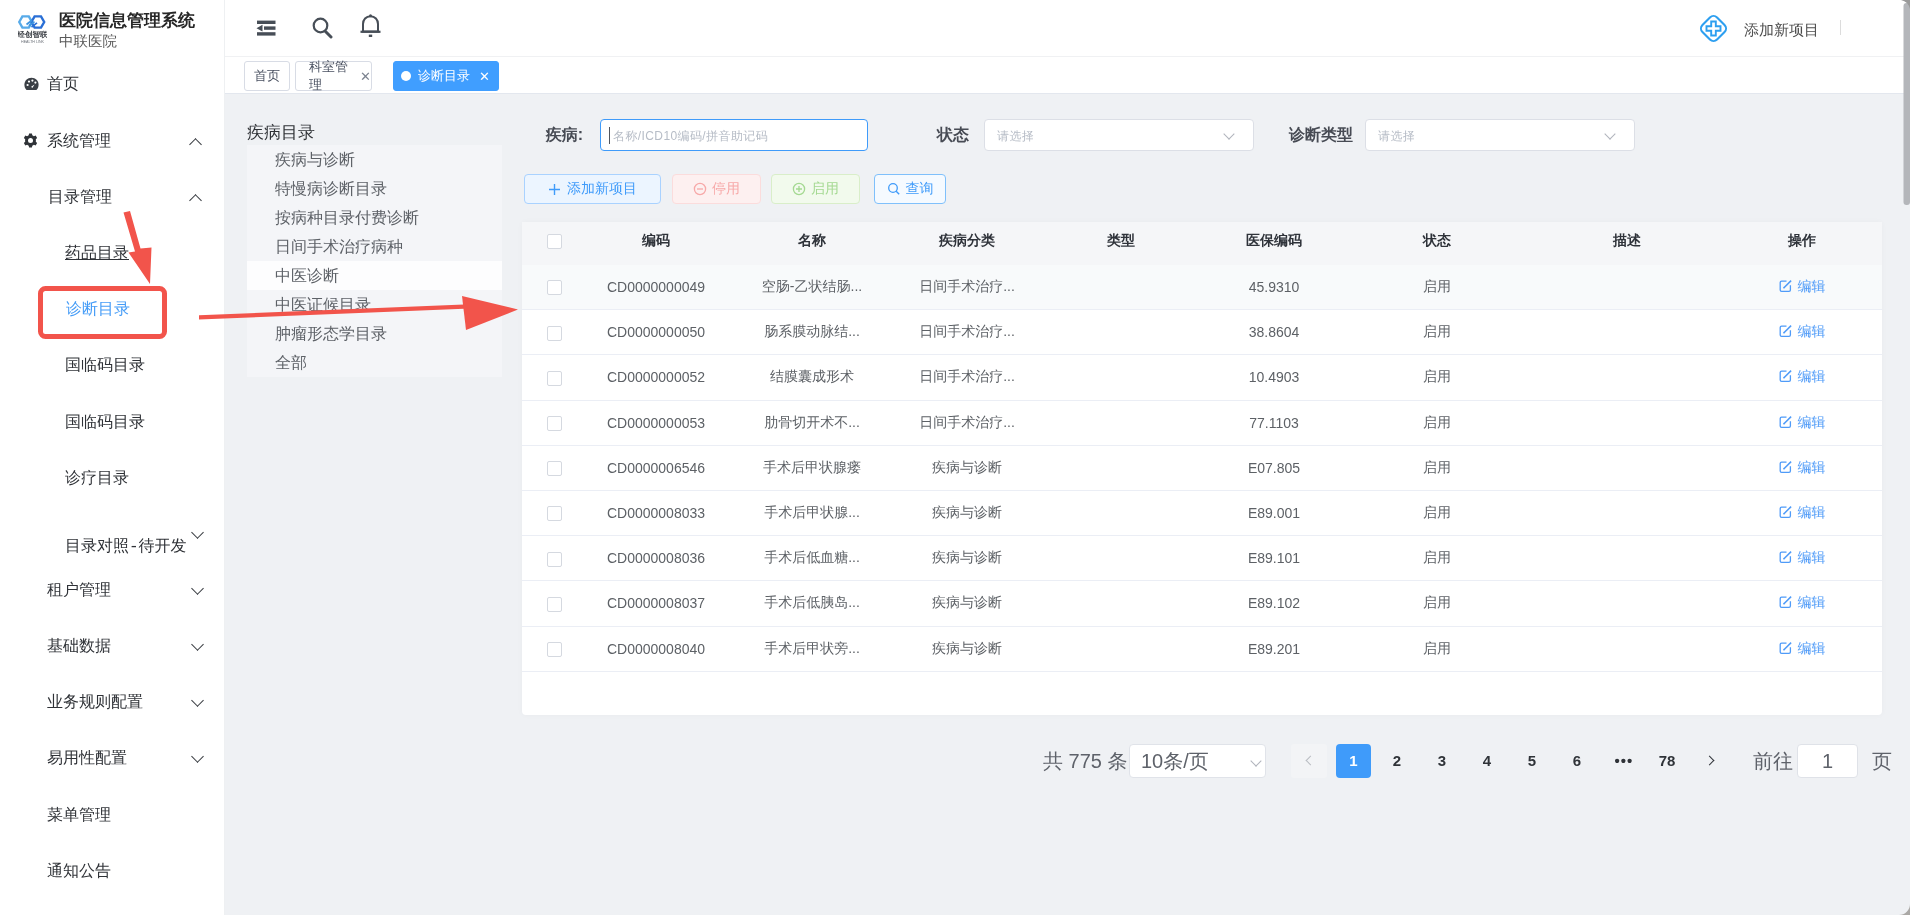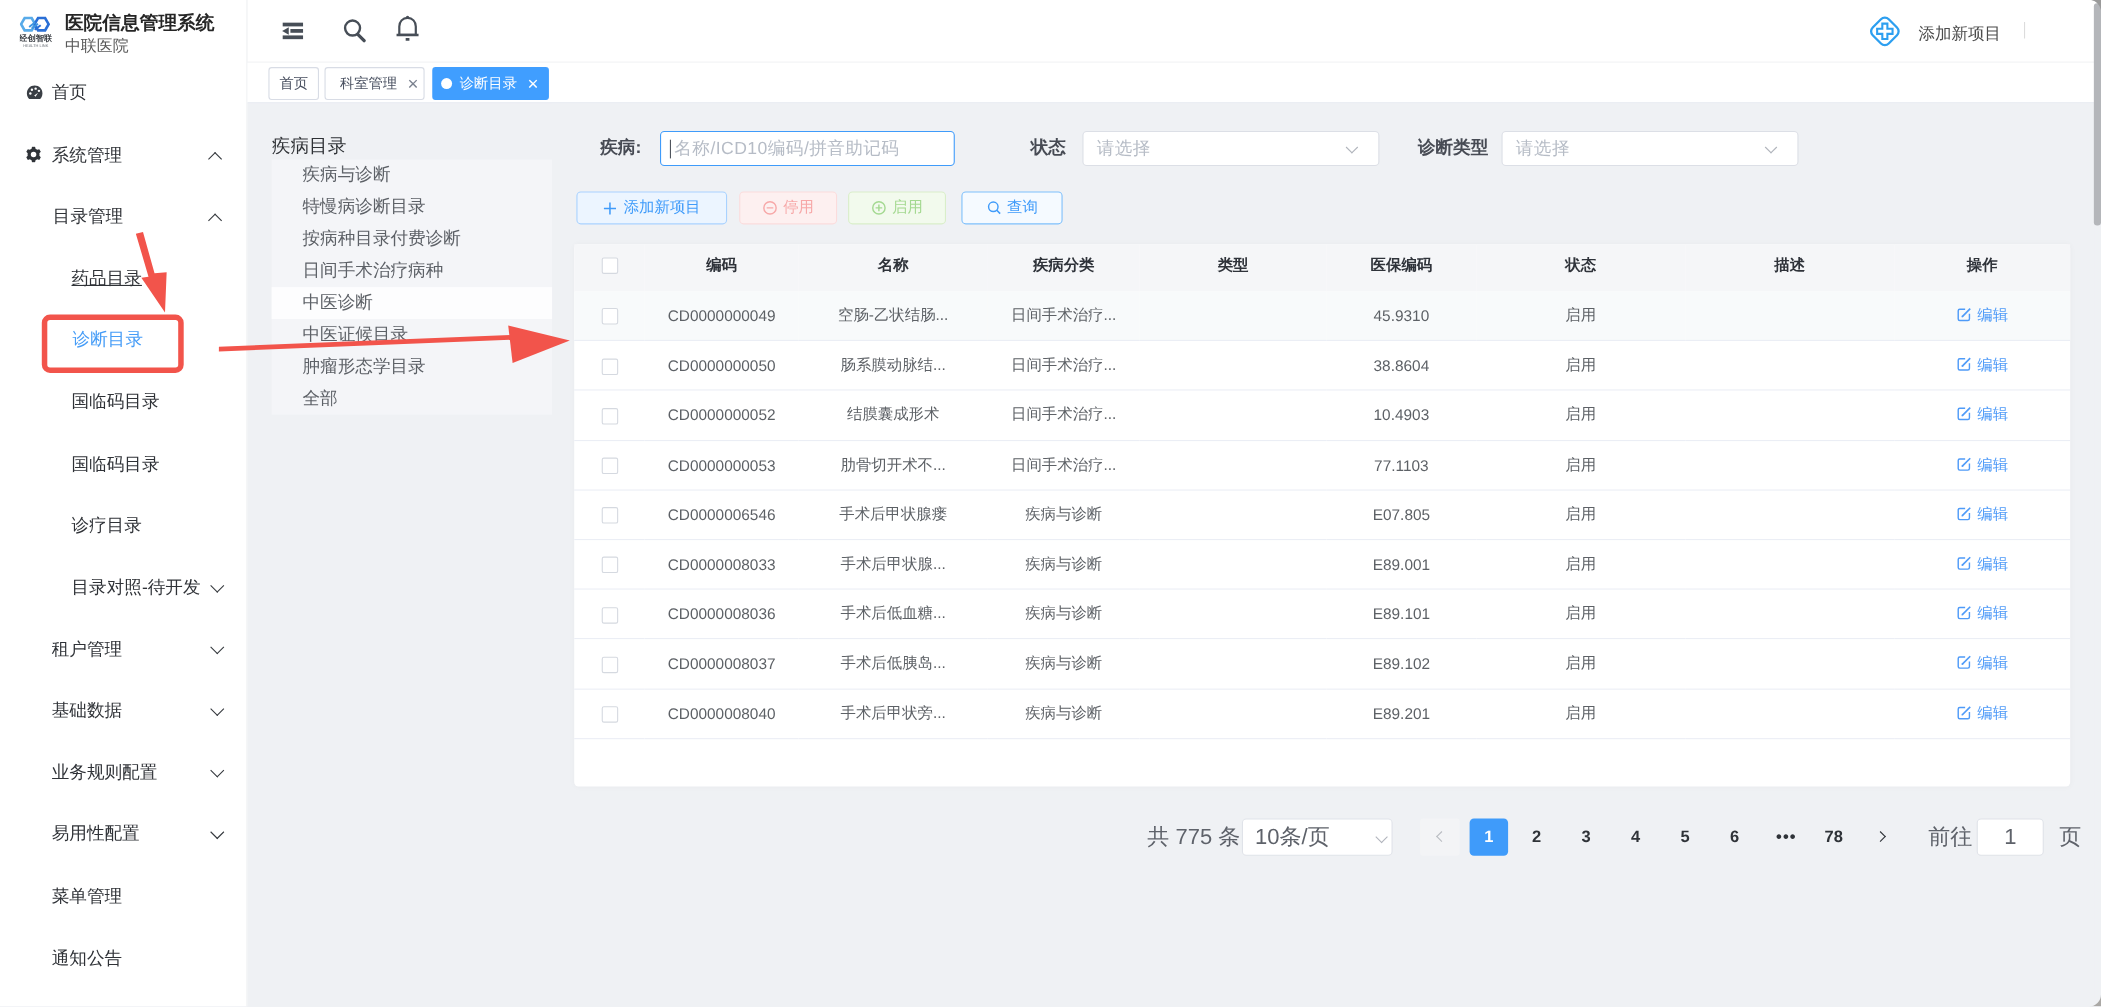--- a/index.html
+++ b/index.html
@@ -22,21 +22,21 @@
 .car.up { transform:rotate(-135deg); }
 .car.down { transform:rotate(45deg); }
 
 #panel2 { left:225px; top:94px; width:277px; height:738px; }
 #treebox { position:absolute; left:22px; top:51px; width:255px; height:232px; background:#f4f5f8; }
 .tnode { position:absolute; left:28px; font-size:16px; color:#5d6167; white-space:nowrap; height:29px; line-height:29px; }
 
 #content { left:502px; top:94px; width:1402px; height:821px; background:#eff1f4; }
 .flabel { position:absolute; top:25px; height:32px; line-height:32px; font-size:16px; font-weight:600; color:#474b54; }
 .finput { position:absolute; top:25px; height:32px; background:#fff; border-radius:4px; font-size:14px; }
-.ph { color:#b6bcc6; line-height:30px; font-size:16px; letter-spacing:0.4px; }
+.ph { color:#b6bcc6; line-height:30px; font-size:12px; letter-spacing:0.4px; }
 .chev { position:absolute; width:8px; height:8px; border-right:1.3px solid #b0b4bc; border-bottom:1.3px solid #b0b4bc; transform:rotate(45deg); top:10px; }
 .btn { position:absolute; top:80px; height:30px; border-radius:4px; font-size:14px; display:flex; align-items:center; justify-content:center; }
 
 #card { position:absolute; left:20px; top:128px; width:1360px; height:493px; background:#fff; border-radius:4px; box-shadow:0 0 6px rgba(0,0,0,0.03); }
 #tbl { border-collapse:collapse; width:1360px; table-layout:fixed; font-size:14px; }
 #tbl th { height:42.5px; padding-bottom:5px; background:#f5f6f8; color:#2f333a; font-weight:600; font-size:14px; text-align:center; }
 #tbl td { height:45.2px; text-align:center; color:#5d6166; border-bottom:1px solid #ebeef5; }
 #tbl tr.r1 td { background:#f8fafb; }
 .cb { display:inline-block; width:15px; height:15px; border:1px solid #d5d9e0; border-radius:2px; background:#fff; vertical-align:middle; }
 #tbl td.edit { color:#4f9bf8; white-space:nowrap; }
@@ -118,37 +118,37 @@
   </svg>
   <div class="mi" style="left:47px;top:131px;">系统管理</div>
   <span class="car up" style="left:191px;top:140px;"></span>
   <div class="mi" style="left:48px;top:187px;">目录管理</div>
   <span class="car up" style="left:191px;top:196px;"></span>
   <div class="mi" style="left:65px;top:243px;text-decoration:underline;">药品目录</div>
   <div class="mi active" style="left:66px;top:299px;">诊断目录</div>
   <div class="mi" style="left:65px;top:355px;">国临码目录</div>
   <div class="mi" style="left:65px;top:412px;">国临码目录</div>
   <div class="mi" style="left:65px;top:468px;">诊疗目录</div>
-  <div class="mi" style="left:65px;top:524px;">目录对照-待开发</div>
+  <div class="mi" style="left:65px;top:536px;font-family:Liberation Mono, monospace;">目录对照-待开发</div>
   <span class="car down" style="left:193px;top:528px;"></span>
   <div class="mi" style="left:47px;top:580px;">租户管理</div>
   <span class="car down" style="left:193px;top:584px;"></span>
   <div class="mi" style="left:47px;top:636px;">基础数据</div>
   <span class="car down" style="left:193px;top:640px;"></span>
   <div class="mi" style="left:47px;top:692px;">业务规则配置</div>
   <span class="car down" style="left:193px;top:696px;"></span>
   <div class="mi" style="left:47px;top:748px;">易用性配置</div>
   <span class="car down" style="left:193px;top:752px;"></span>
   <div class="mi" style="left:47px;top:805px;">菜单管理</div>
   <div class="mi" style="left:47px;top:861px;">通知公告</div>
 </div>
 <div class="abs" style="left:225px;top:56px;width:1685px;height:1px;background:#f0f1f3;"></div>
 <div class="abs" id="tabstrip">
   <div class="tab" style="left:19px;width:46px;justify-content:center;">首页</div>
-  <div class="tab" style="left:70px;width:91px;padding-left:13px;">科室管理<span class="x">✕</span></div>
+  <div class="tab" style="left:70px;width:77px;padding-left:13px;">科室管理<span class="x">✕</span></div>
   <div class="tab active" style="left:168px;width:106px;padding-left:7px;"><span class="dot"></span>诊断目录<span class="x">✕</span></div>
 </div>
 <div class="abs" id="panel2">
   <div class="abs" style="left:22px;top:27px;font-size:17px;font-weight:500;color:#2e3135;">疾病目录</div>
   <div id="treebox">
     <div class="tnode" style="top:0;">疾病与诊断</div>
     <div class="tnode" style="top:29px;">特慢病诊断目录</div>
     <div class="tnode" style="top:58px;">按病种目录付费诊断</div>
     <div class="tnode" style="top:87px;">日间手术治疗病种</div>
     <div class="abs" style="left:0;top:116px;width:255px;height:29px;background:#fdfdfe;"></div>
@@ -183,21 +183,21 @@
   <div class="btn" style="left:170px;width:89px;background:#fdf0f0;border:1px solid #fbdcdc;color:#f7a8a8;">
     <svg width="14" height="14" viewBox="0 0 14 14" style="margin-right:5px;">
         <circle cx="7" cy="7" r="5.6" fill="none" stroke="#f7a8a8" stroke-width="1.3"></circle>
         <path d="M4 7 L10 7" stroke="#f7a8a8" stroke-width="1.3"></path>
       </svg>停用</div>
   <div class="btn" style="left:269px;width:89px;background:#f2faed;border:1px solid #d9eec9;color:#a4d991;">
     <svg width="14" height="14" viewBox="0 0 14 14" style="margin-right:5px;">
         <circle cx="7" cy="7" r="5.6" fill="none" stroke="#a4d991" stroke-width="1.3"></circle>
         <path d="M4 7 L10 7 M7 4 L7 10" stroke="#a4d991" stroke-width="1.3"></path>
       </svg>启用</div>
-  <div class="btn" style="left:372px;width:92px;background:#f5faff;border:1px solid #7fc0fb;color:#3f9bfa;">
+  <div class="btn" style="left:372px;width:72px;background:#f5faff;border:1px solid #7fc0fb;color:#3f9bfa;">
     <svg width="14" height="14" viewBox="0 0 14 14" style="margin-right:5px;">
         <circle cx="6" cy="6" r="4.3" fill="none" stroke="#3f9bfa" stroke-width="1.3"></circle>
         <path d="M9.2 9.2 L12.2 12.2" stroke="#3f9bfa" stroke-width="1.4"></path>
       </svg>查询</div>
 
   <div id="card">
     <table id="tbl">
       <colgroup>
           <col style="width:64px">
           <col style="width:140px">

